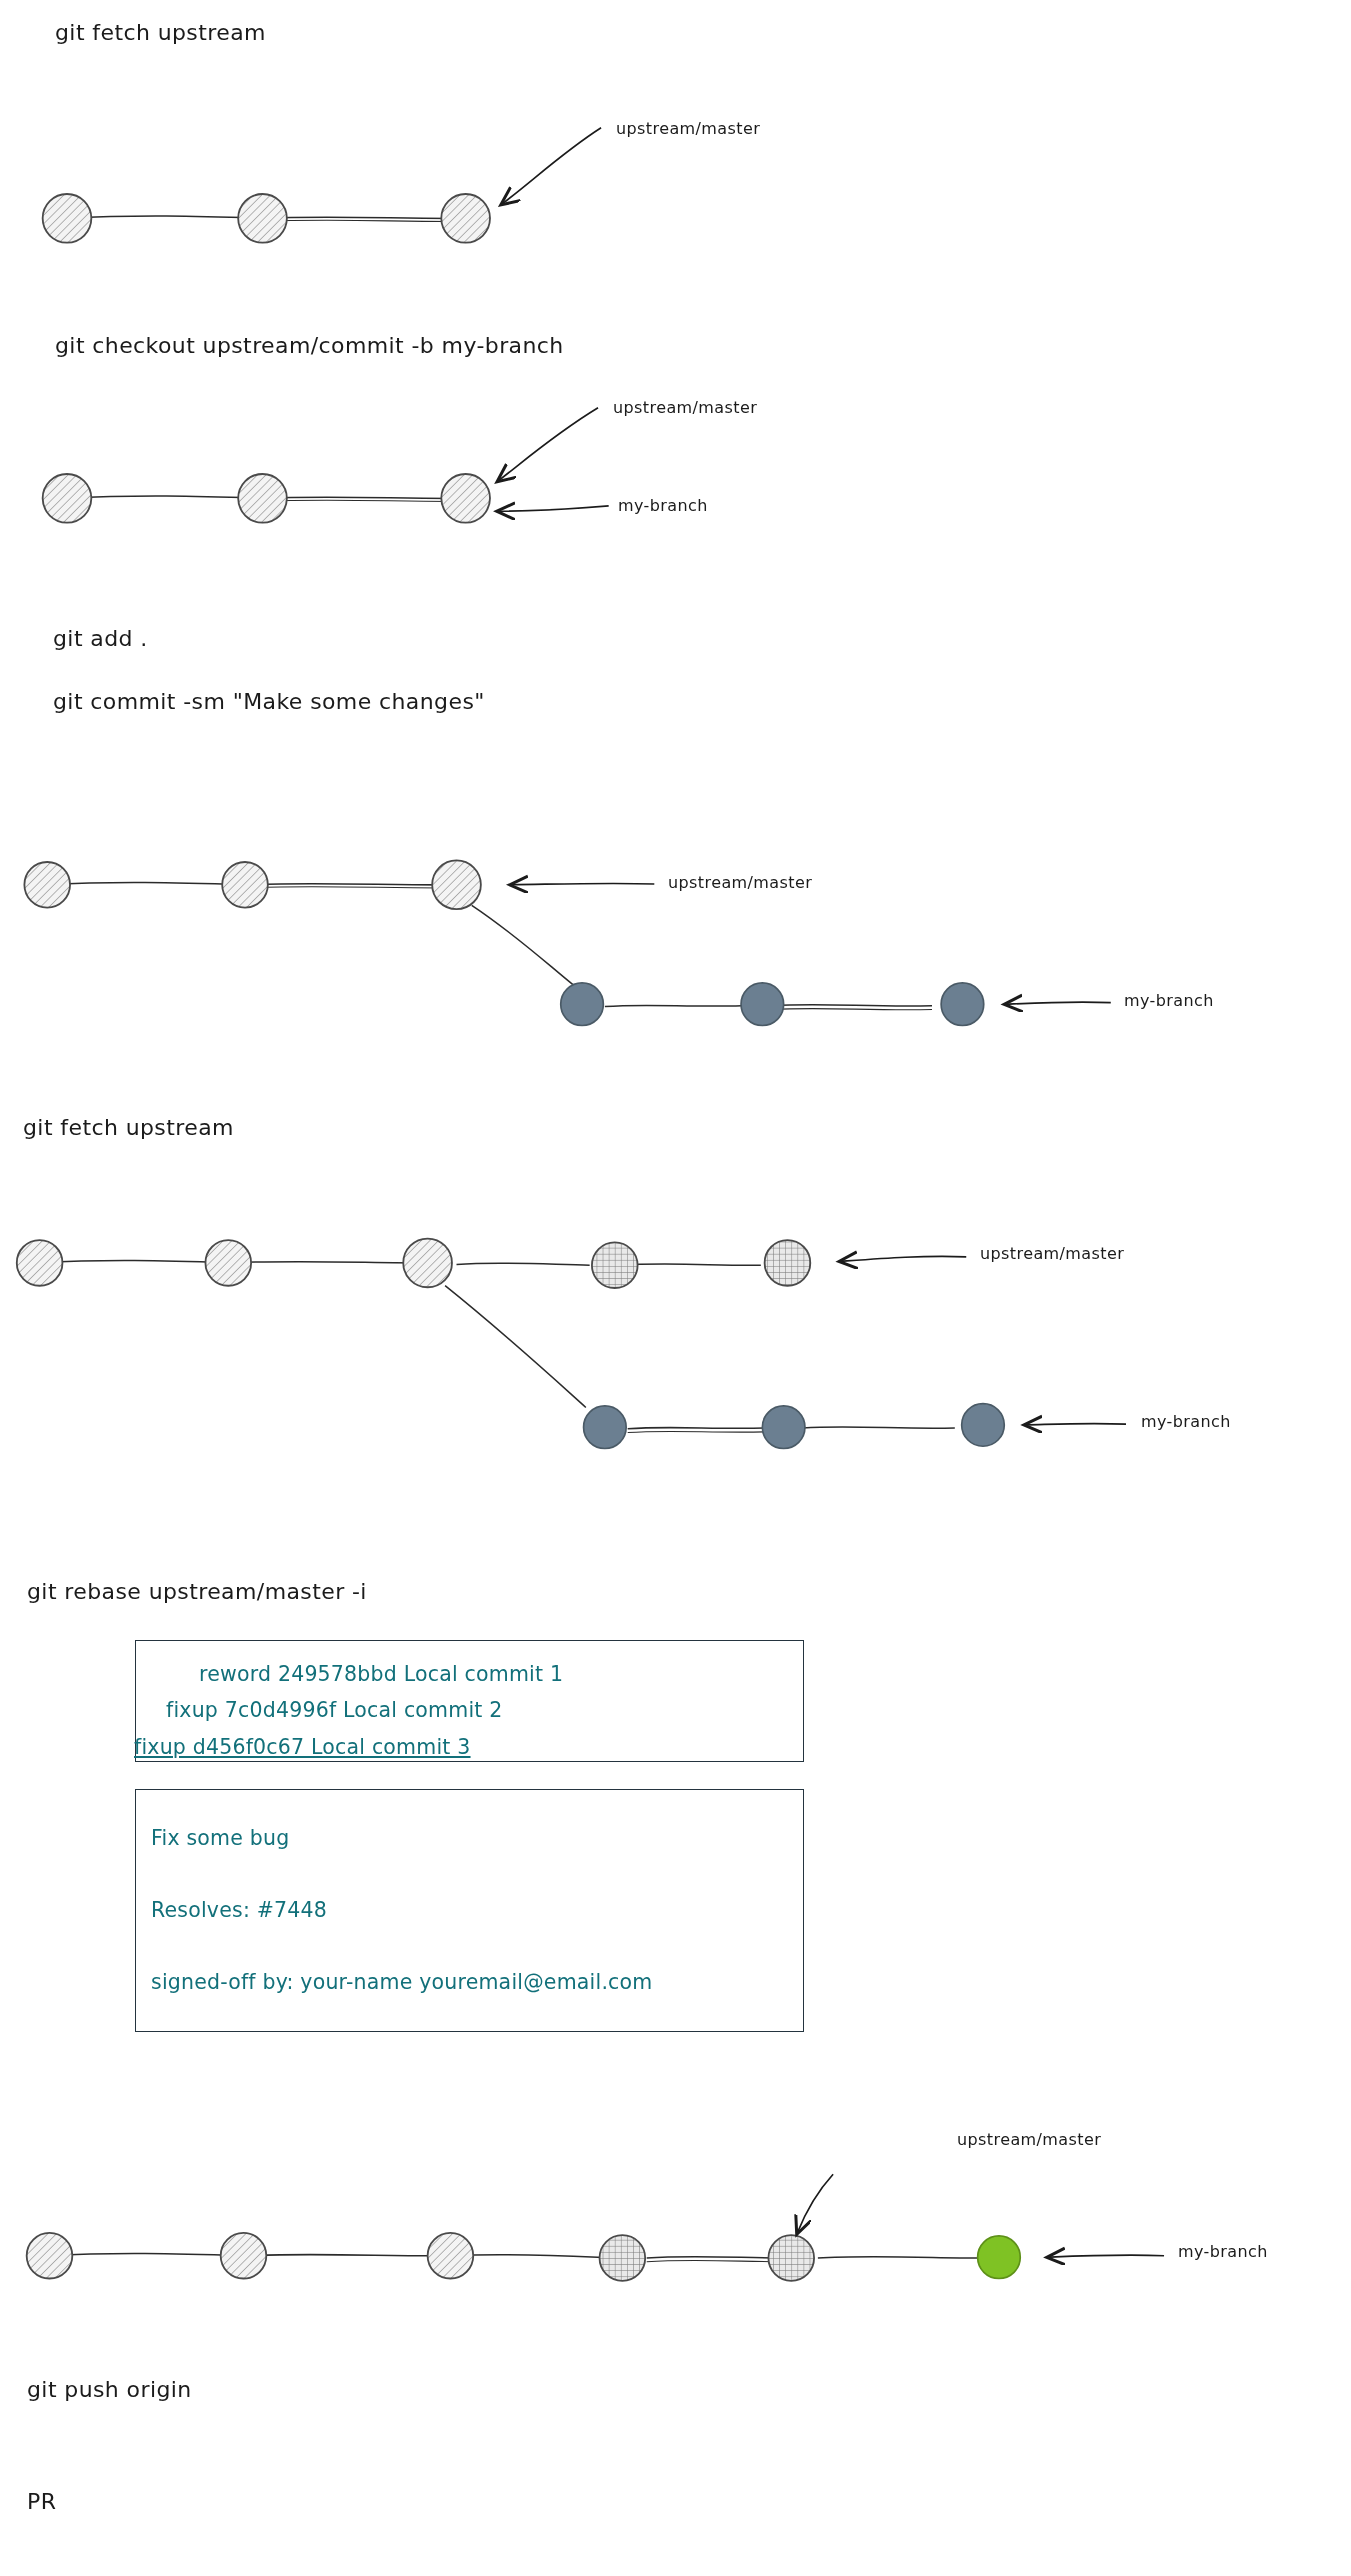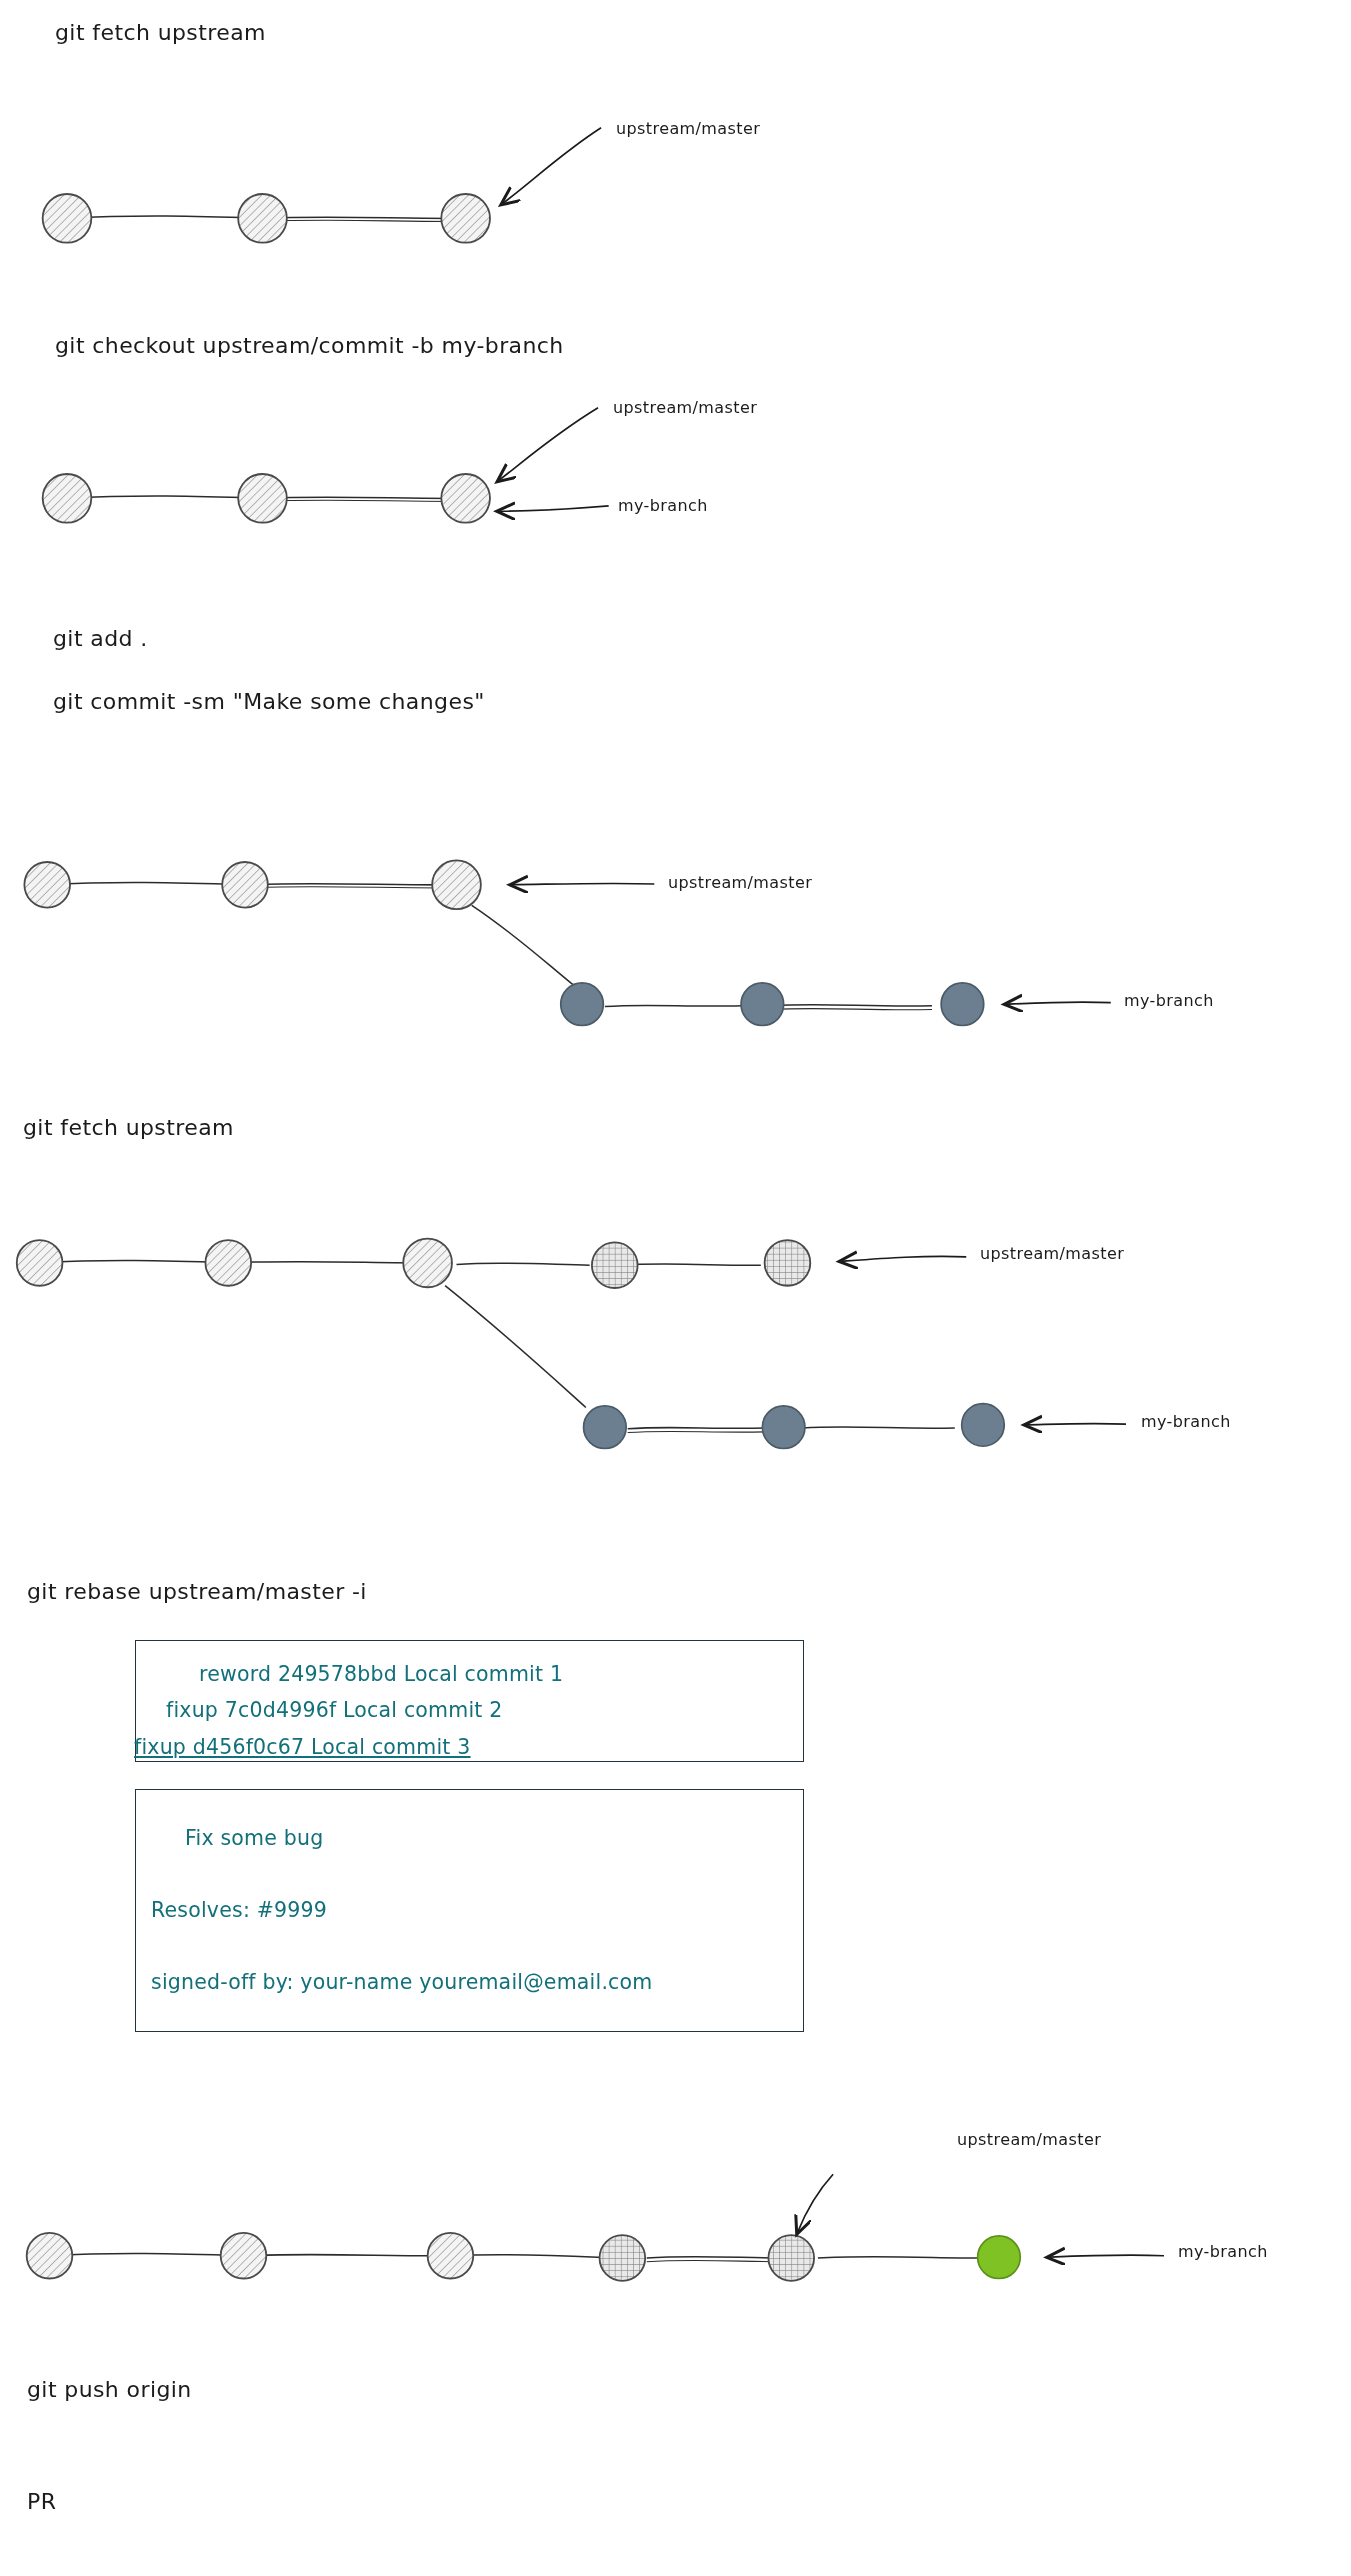--- a/index.html
+++ b/index.html
@@ -170,22 +170,22 @@
   <div class="label ref" style="left:1141px; top:1412px;">my-branch</div>
 
   <div class="label cmd" style="left:27px; top:1579px;">git rebase upstream/master -i</div>
 
   <div class="box" style="left:135px; top:1640px; width:669px; height:122px;"></div>
   <div class="editor-text" style="left:151px; top:1662px;margin-left:48px;">reword 249578bbd Local commit 1</div>
   <div class="editor-text" style="left:151px; top:1698px;margin-left:15px;">fixup 7c0d4996f Local commit 2</div>
   <div class="editor-text" style="left:134px; top:1735px;text-decoration:underline;">fixup d456f0c67 Local commit 3</div>
 
   <div class="box" style="left:135px; top:1789px; width:669px; height:243px;"></div>
-  <div class="editor-text" style="left:151px; top:1826px;margin-left:34px;">Fix some bug</div>
-  <div class="editor-text" style="left:151px; top:1898px;">Resolves: #9999</div>
+  <div class="editor-text" style="left:151px; top:1826px;">Fix some bug</div>
+  <div class="editor-text" style="left:151px; top:1898px;">Resolves: #7448</div>
   <div class="editor-text" style="left:151px; top:1970px;">signed-off by: your-name youremail@email.com</div>
 
   <div class="label ref" style="left:957px; top:2130px;">upstream/master</div>
   <div class="label ref" style="left:1178px; top:2242px;">my-branch</div>
 
   <div class="label cmd" style="left:27px; top:2377px;">git push origin</div>
   <div class="label cmd" style="left:27px; top:2489px;">PR</div>
 
 </div>
 

